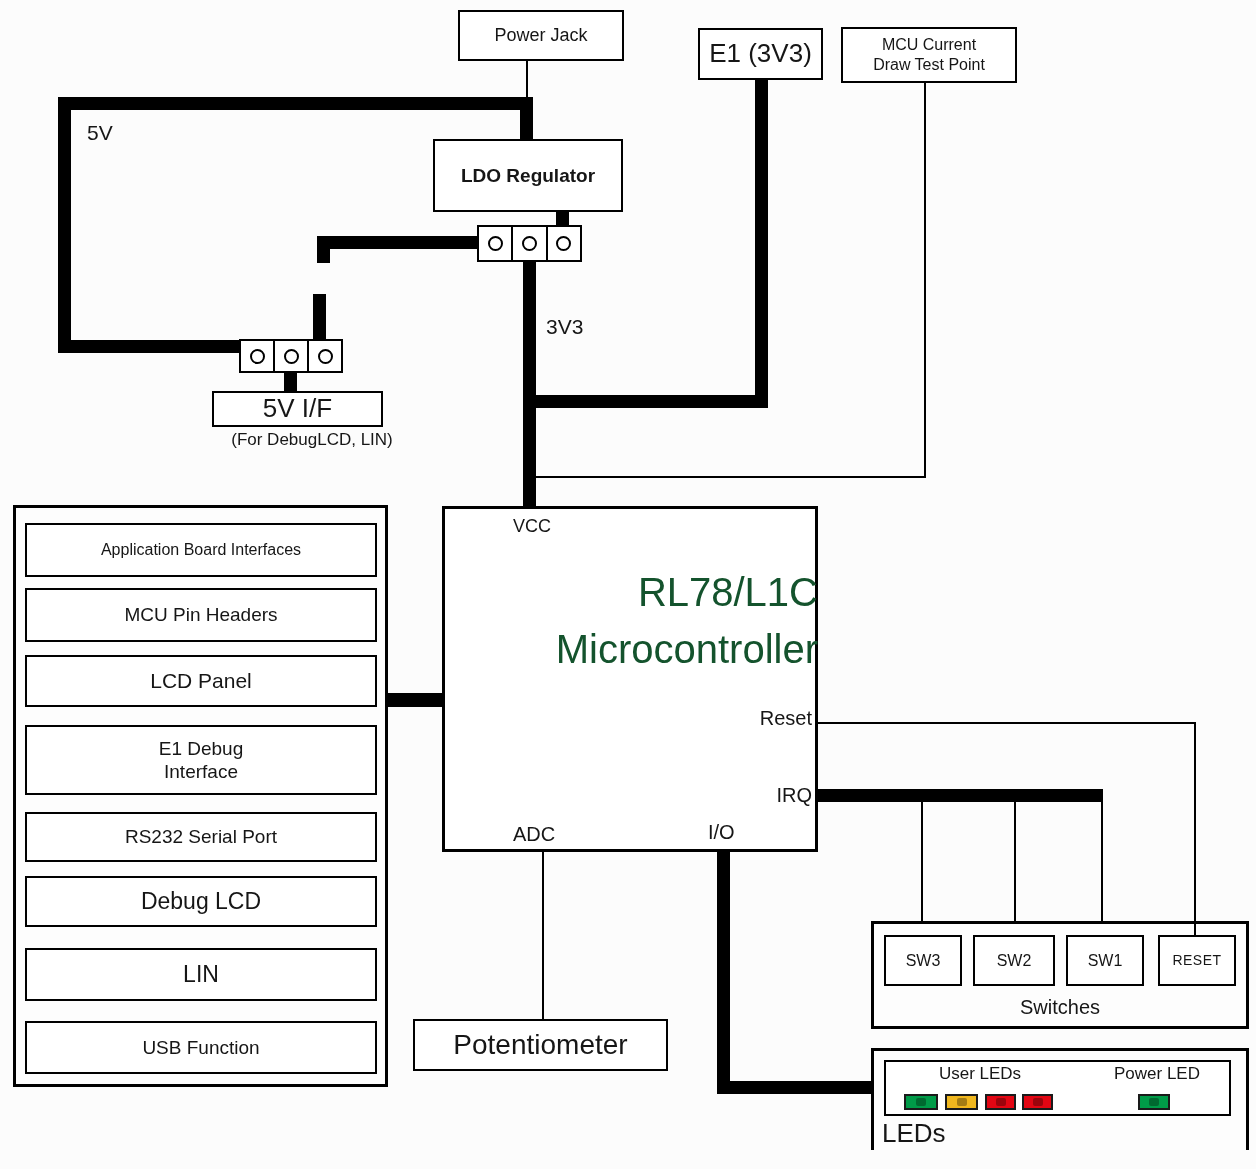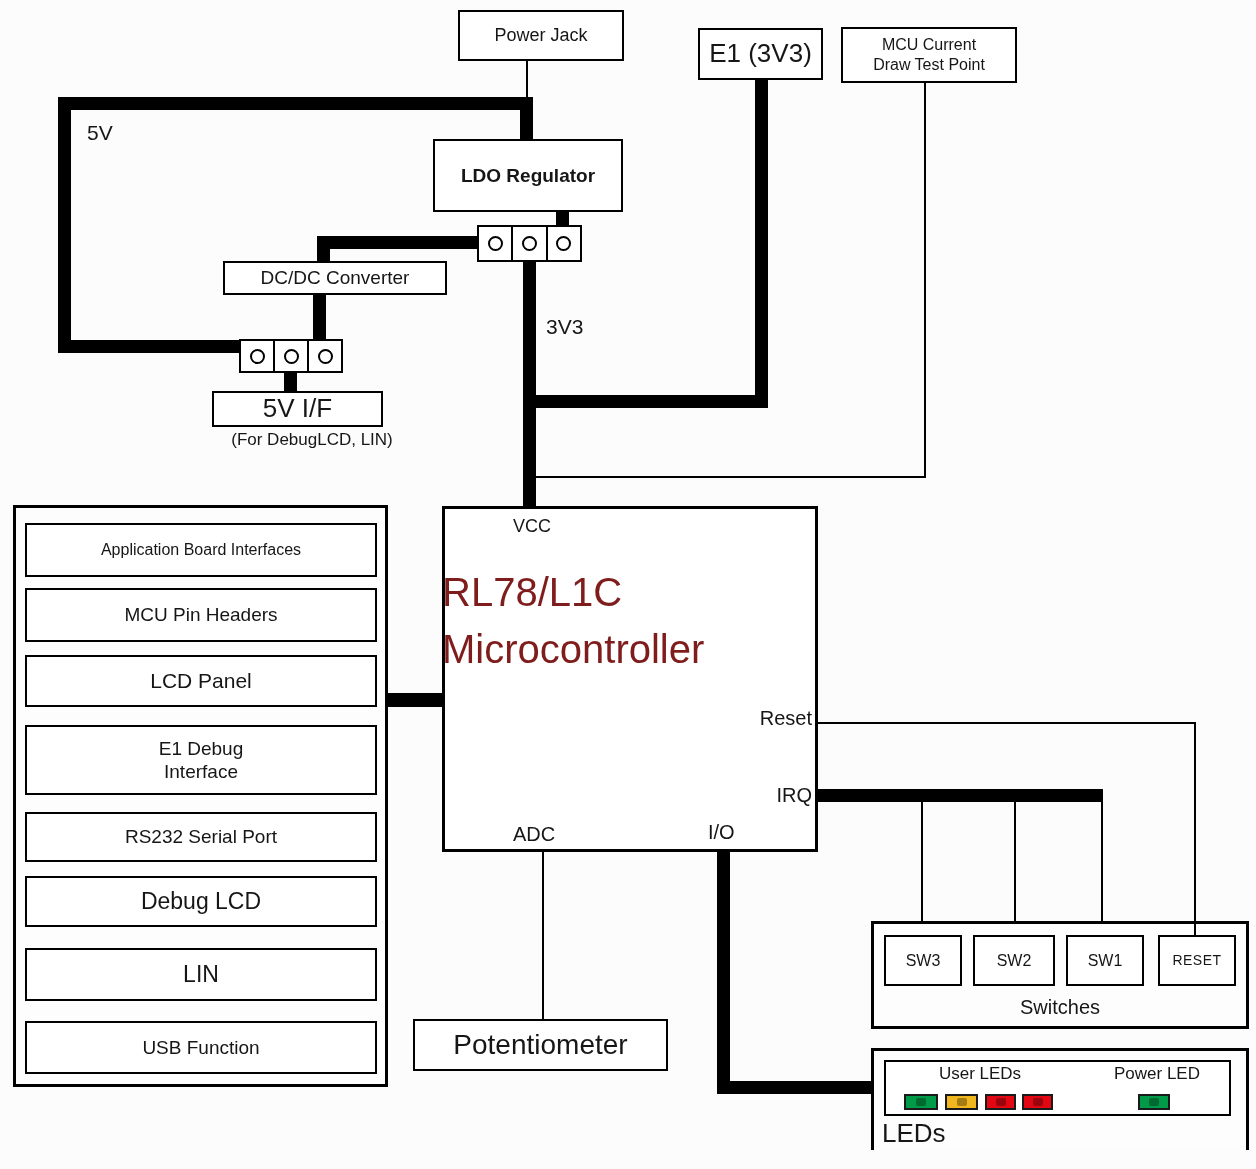--- a/index.html
+++ b/index.html
@@ -14,37 +14,36 @@
   }
   .heavy{border-width:3px;}
   .lbl{position:absolute;white-space:pre-line;color:#161616;line-height:1.2;}
   .wire{position:absolute;background:#000;}
   .jumper{position:absolute;border:2px solid #000;background:#fff;display:flex;box-sizing:border-box;}
   .jcell{flex:1;border-right:2px solid #000;display:flex;align-items:center;justify-content:center;}
   .jcell:last-child{border-right:none;}
   .jpin{width:15px;height:15px;border:2px solid #000;border-radius:50%;box-sizing:border-box;background:#fff;}
   .led{position:absolute;height:16px;border:2px solid #1a1a1a;box-sizing:border-box;display:flex;align-items:center;justify-content:center;}
   .led i{display:block;width:10px;height:8px;background:rgba(0,0,0,0.32);border-radius:2px;}
-  .mcu-title{position:absolute;left:0;right:0;text-align:left;font-size:40px;line-height:53px;color:#7f1d1d;}
+  .mcu-title{position:absolute;left:0;right:0;text-align:right;font-size:40px;line-height:53px;color:#14532d;}
 </style>
 </head>
 <body>
 
 <div id="canvas">
 
   <div class="box" style="left:458px;top:10px;width:166px;height:51px;font-size:18px;">Power Jack</div>
 
   <div class="box" style="left:698px;top:28px;width:125px;height:52px;font-size:26px;">E1 (3V3)</div>
 
   <div class="box" style="left:841px;top:27px;width:176px;height:56px;font-size:16px;">MCU Current
 Draw Test Point</div>
 
   <div class="box" style="left:433px;top:139px;width:190px;height:73px;font-size:19px;font-weight:bold;">LDO Regulator</div>
 
-  <div class="box" style="left:223px;top:261px;width:224px;height:34px;font-size:19px;">DC/DC Converter</div>
 
   <div class="box" style="left:212px;top:391px;width:171px;height:36px;font-size:26px;">5V I/F</div>
 
   <div class="lbl" style="left:212px;top:430px;width:200px;text-align:center;font-size:17px;">(For DebugLCD, LIN)</div>
 
   <div class="lbl" style="left:87px;top:120px;font-size:21px;">5V</div>
 
   <div class="lbl" style="left:546px;top:298px;font-size:21px;margin-top:16px;">3V3</div>
 
   <div class="jumper" style="left:477px;top:225px;width:105px;height:37px;">

